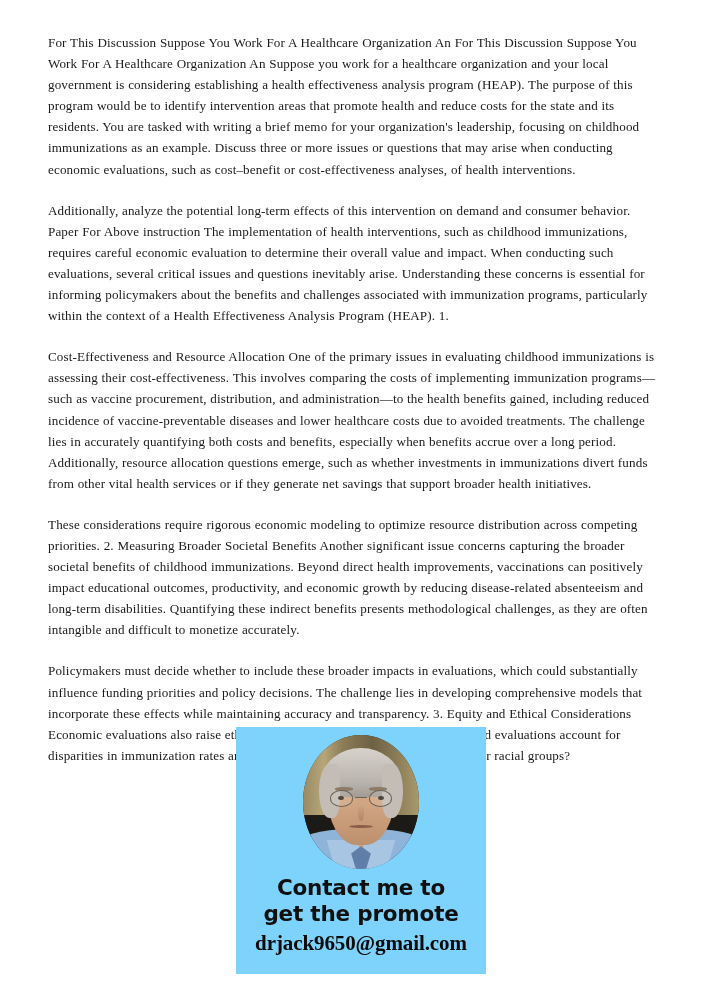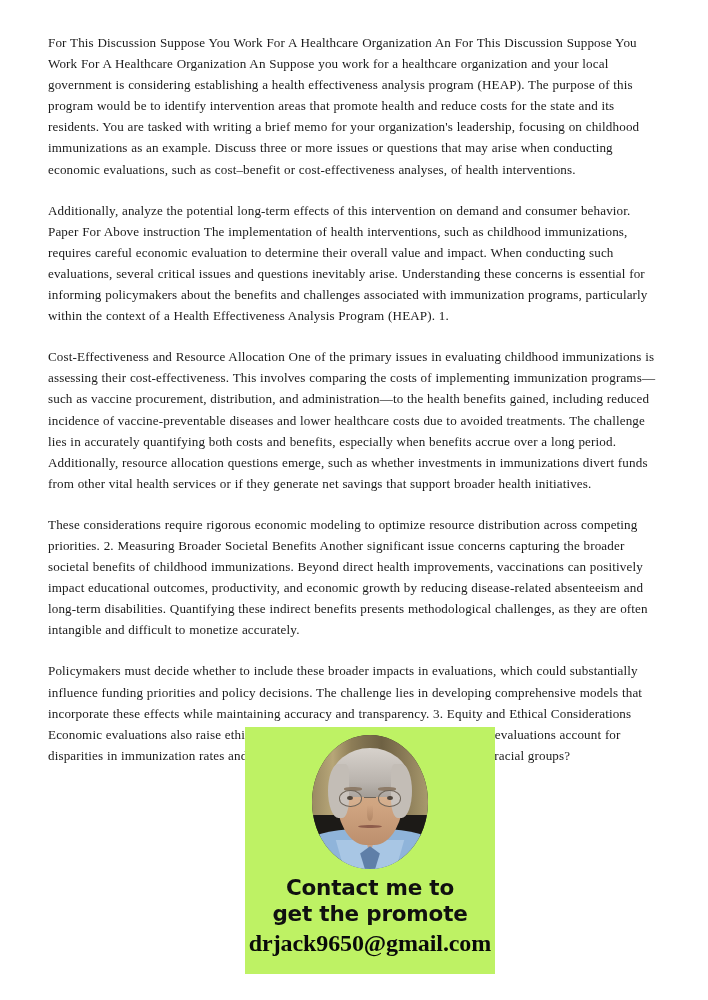--- a/index.html
+++ b/index.html
@@ -39,25 +39,25 @@
     color: #1a1a1a;
     text-align: left;
     letter-spacing: 0.01em;
     word-spacing: 0.02em;
   }
   .para:last-child { margin-bottom: 0; }
 
   
   #contact-overlay {
     position: absolute;
-    left: 245px;
+    left: 236px;
     top: 727px;
     width: 250px;
     height: 247px;
-    background: #bef264;
+    background: #7dd3fc;
     z-index: 50;
     display: flex;
     flex-direction: column;
     align-items: center;
     overflow: hidden;
   }
 
   #avatar-wrap {
     margin-top: 8px;
     width: 116px;
@@ -170,21 +170,21 @@
     line-height: 26px;
     color: #101010;
     text-align: center;
     letter-spacing: -0.2px;
     width: 100%;
   }
   #contact-line1 { margin-top: 6px; }
   #contact-email {
     font-family: "Liberation Serif", "DejaVu Serif", serif;
     font-weight: bold;
-    font-size: 24px;
+    font-size: 21px;
     line-height: 24px;
     color: #0a0a0a;
     text-align: center;
     width: 100%;
     margin-top: 4px;
     letter-spacing: -0.1px;
   }
 </style>
 </head>
 <body>

